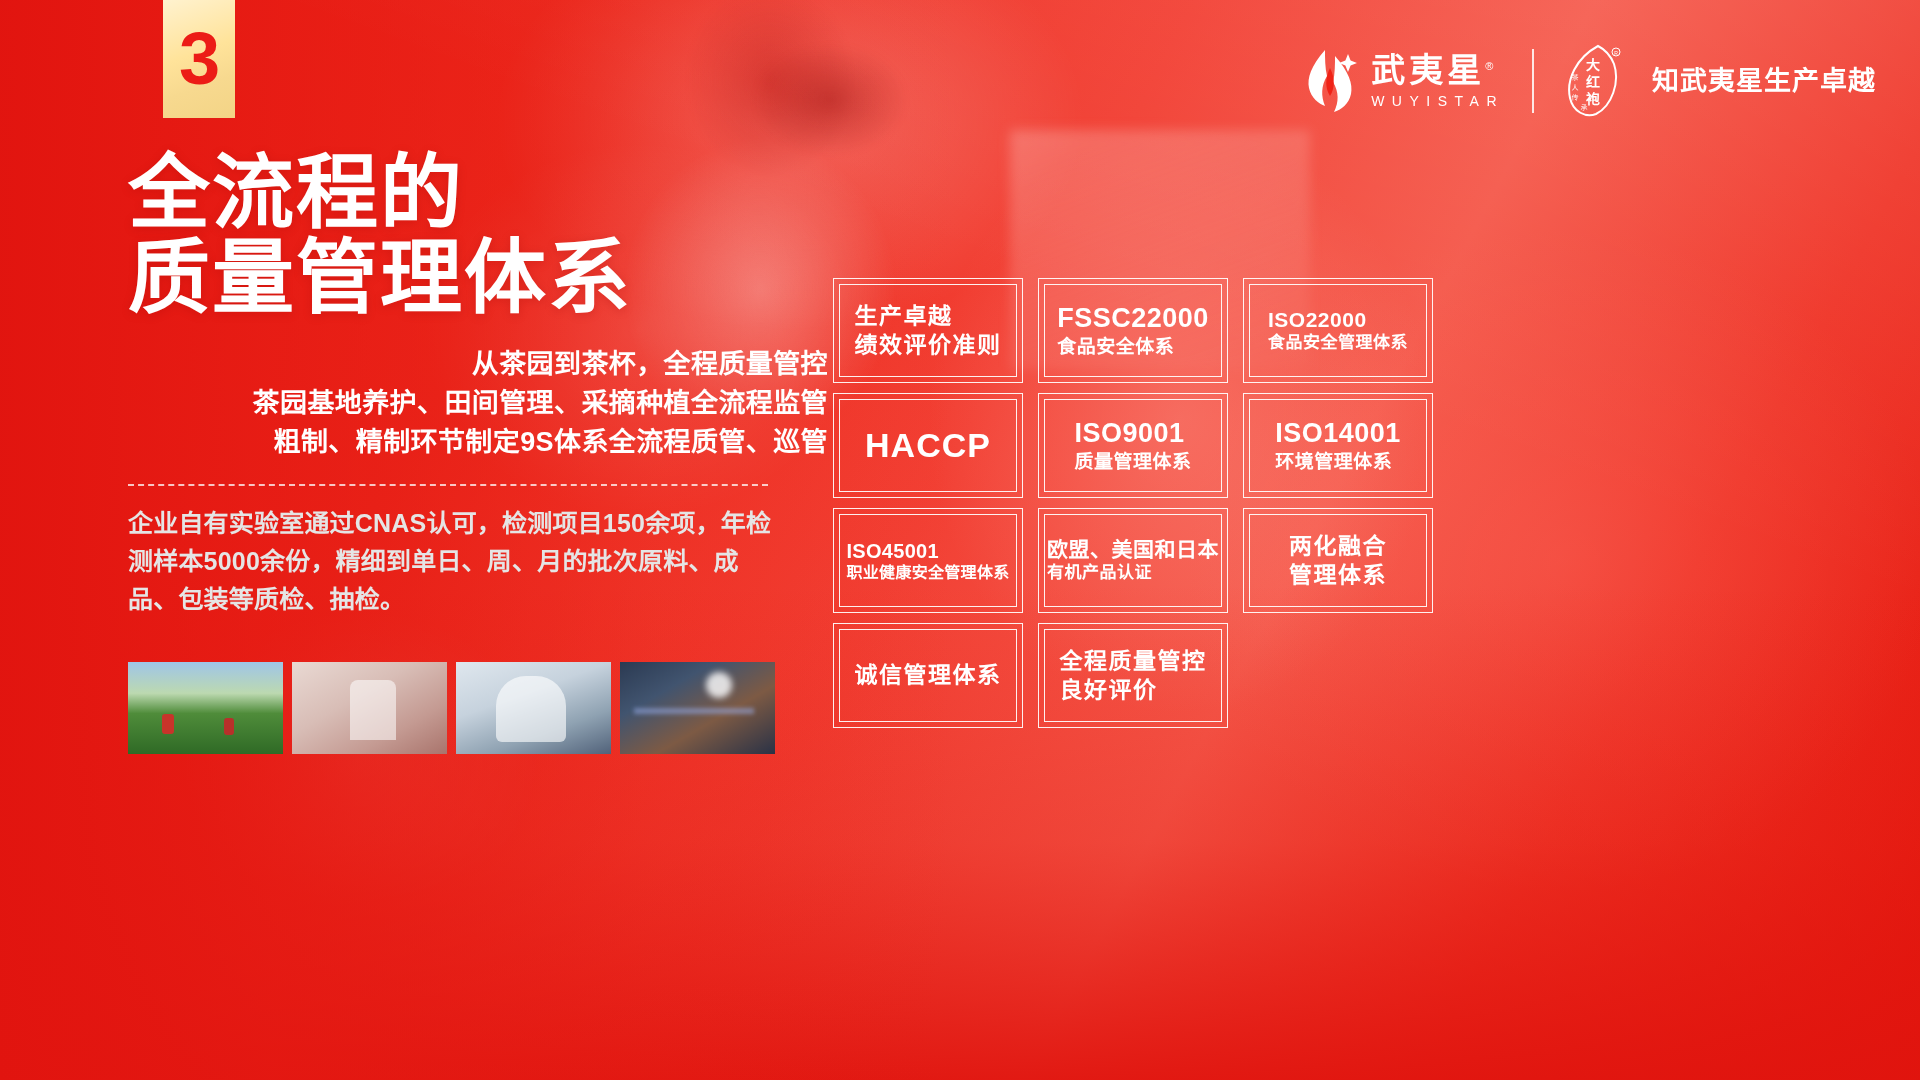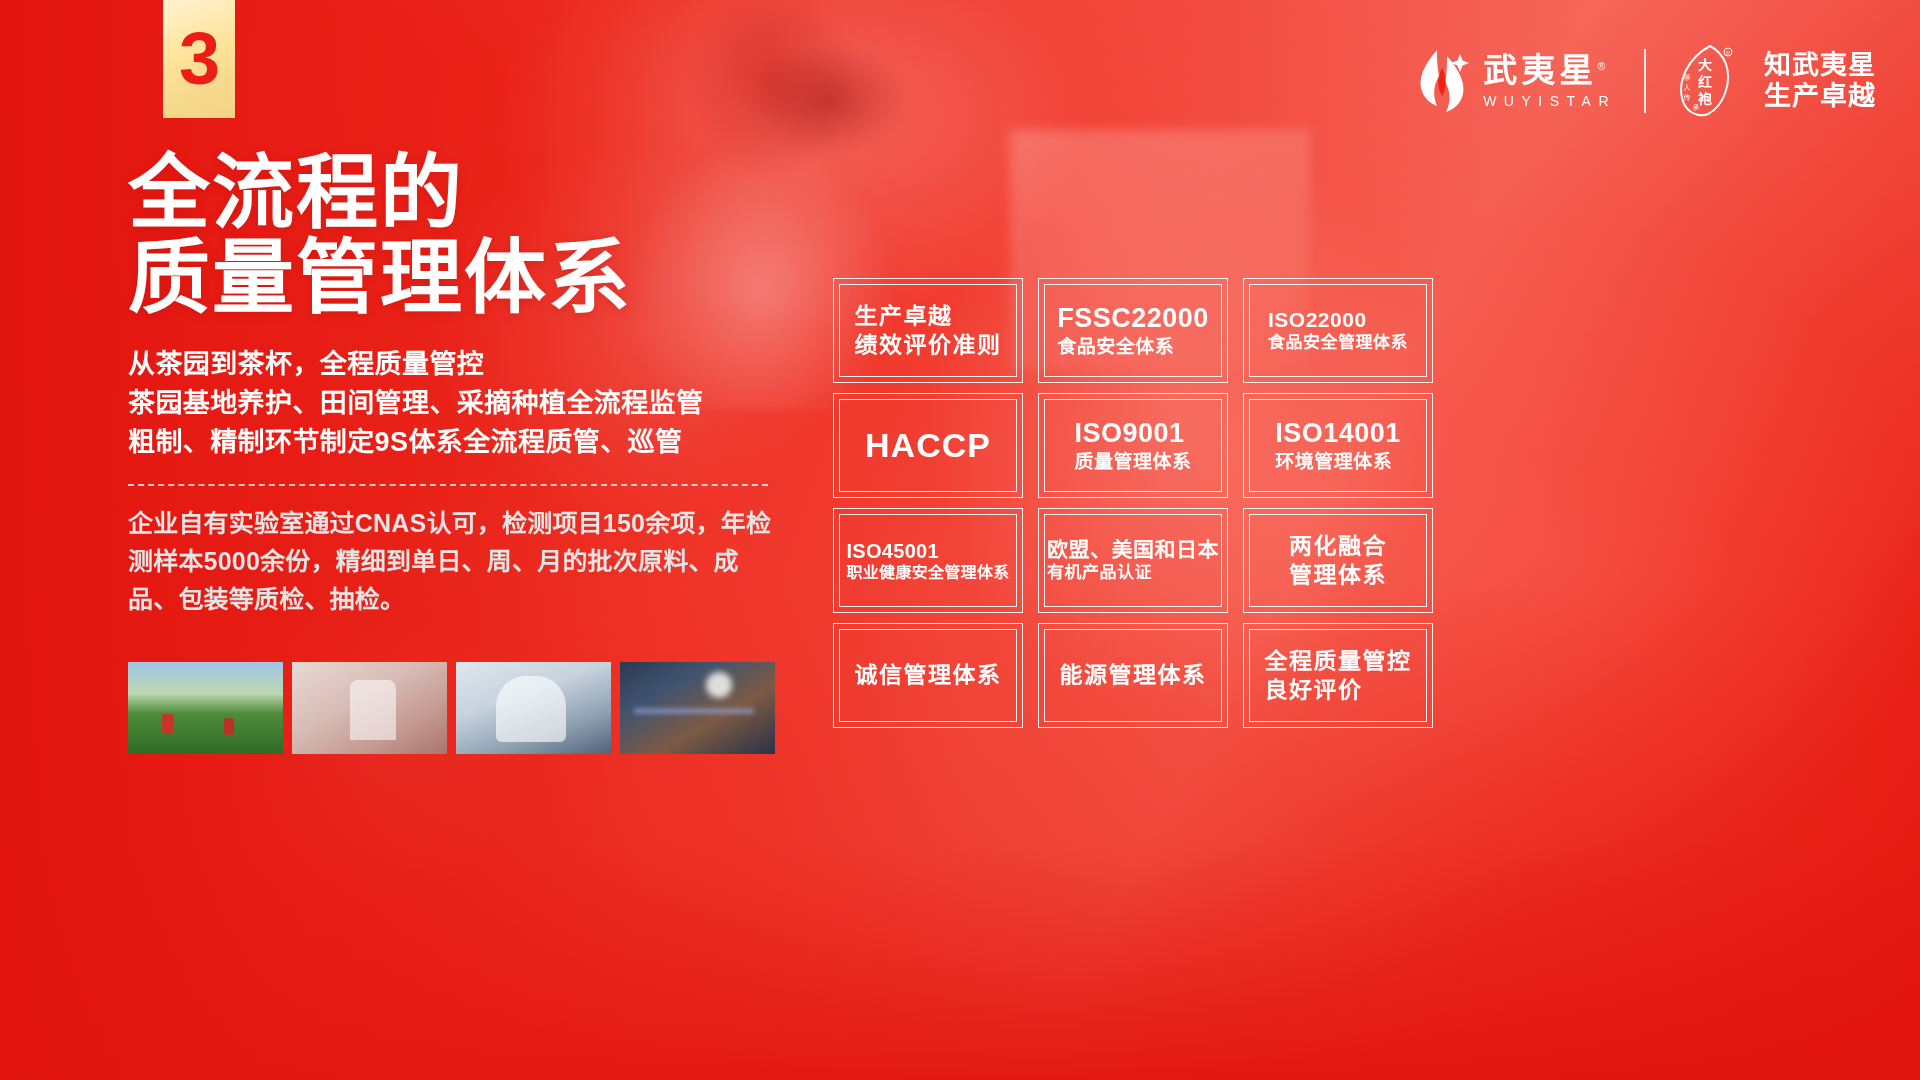--- a/index.html
+++ b/index.html
@@ -76,35 +76,35 @@
     font-size:34px;font-weight:700;color:#fff;letter-spacing:4px;line-height:1.02;
     position:relative;
   }
   .brand-cn .cn .reg{font-size:11px;vertical-align:super;font-weight:400;}
   .brand-cn .en{
     font-size:14px;color:#fff;letter-spacing:7.5px;margin-top:5px;font-weight:400;
   }
   .brand-divider{width:2px;height:64px;background:rgba(255,255,255,0.85);}
   .brand-seal{position:relative;width:62px;height:74px;}
   .brand-slogan{
-    display:flex;flex-direction:column;align-items:flex-start;
+    display:flex;flex-direction:row;align-items:flex-start;
     font-size:27px;font-weight:700;color:#fff;line-height:1.14;letter-spacing:1px;
   }
 
   
   .left{position:absolute;left:128px;top:150px;width:700px;}
   .title{
     font-size:82px;font-weight:700;color:#fff;line-height:1.04;
     letter-spacing:2px;margin:0;
     text-shadow:0 2px 10px rgba(150,10,5,0.22);
   }
   .title .l2{display:block;}
   .sub{
     margin-top:24px;
-    font-size:27px;font-weight:700;color:#ffffff;line-height:1.45;letter-spacing:0.4px;
+    font-size:27px;font-weight:700;color:#ffffff;line-height:1.45;letter-spacing:0.4px;text-align:right;
   }
   .sub div{white-space:nowrap;}
   .divider{
     margin:22px 0 18px 0;width:640px;height:0;
     border-top:2px dashed rgba(255,255,255,0.75);
   }
   .para{
     font-size:25px;font-weight:700;color:#e5e5e5;line-height:1.52;letter-spacing:0.2px;
     width:648px;
   }
@@ -291,24 +291,19 @@
           <span class="ln2">管理体系</span>
         </div>
       </div>
     <div class="cert sz-cn">
         <div class="cert-inner">
           <span class="ln1">诚信管理体系</span>
         </div>
       </div>
     <div class="cert sz-cn">
         <div class="cert-inner">
-          <span class="ln1">能源管理体系</span>
-        </div>
-      </div>
-    <div class="cert sz-cn">
-        <div class="cert-inner">
           <span class="ln1">全程质量管控</span>
           <span class="ln2">良好评价</span>
         </div>
       </div>
   </div>
 
 </div>
 
 </body></html>

